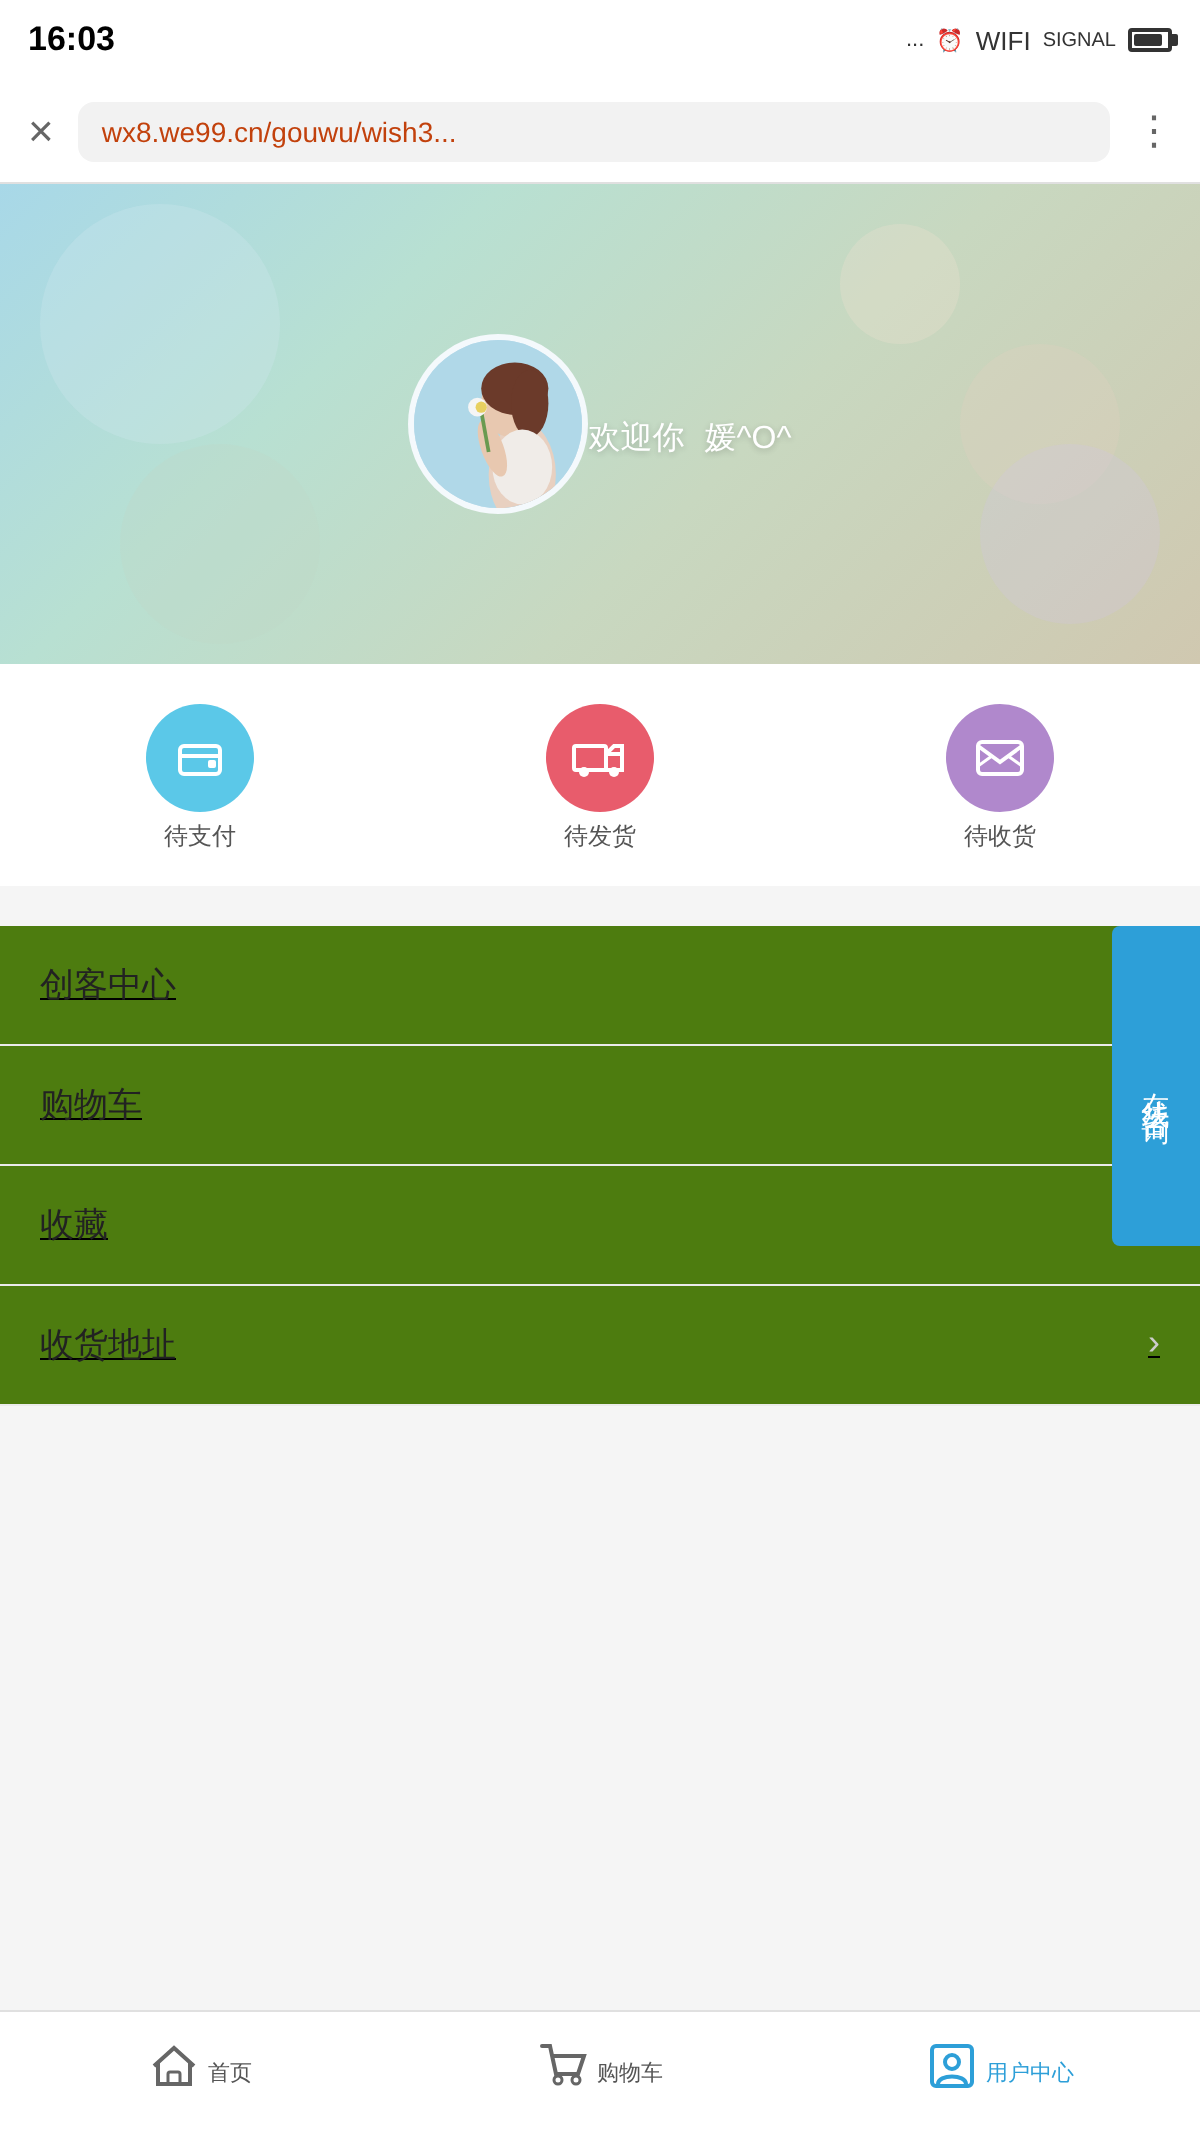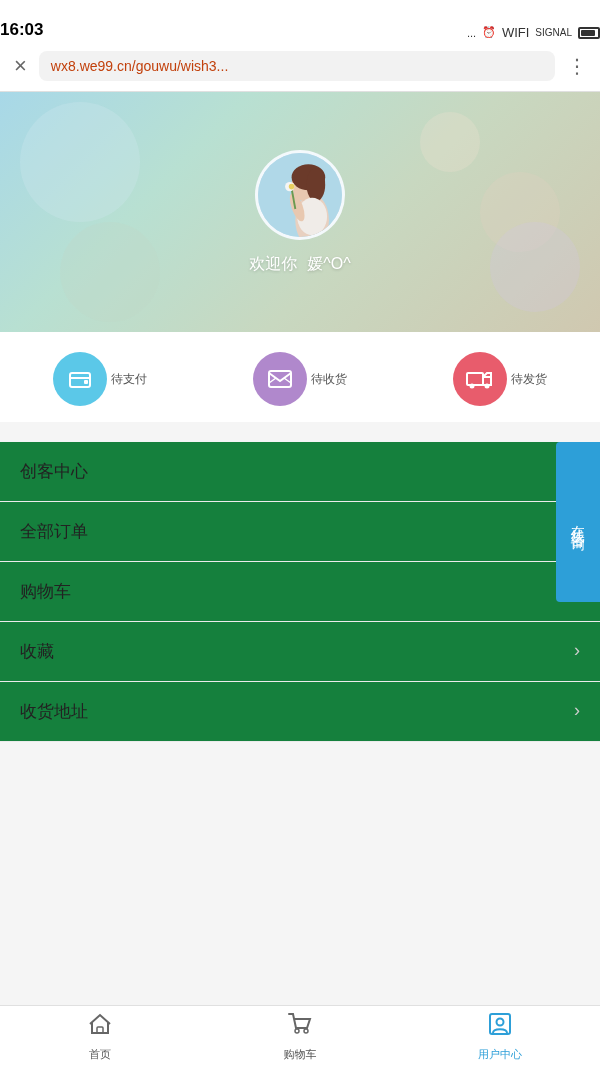--- a/index.html
+++ b/index.html
@@ -3,23 +3,23 @@
   <meta charset="utf-8">
   <meta name="viewport" content="width=600">
   <style>
     * { margin: 0; padding: 0; box-sizing: border-box; }
     body { width: 600px; min-height: 1067px; font-family: -apple-system, "PingFang SC", "Microsoft YaHei", sans-serif; background: #f5f5f5; overflow-x: hidden; }
 
     
     .status-bar {
       background: #fff;
       display: flex;
-      align-items: flex-end;
+      align-items: center;
       justify-content: space-between;
-      padding: 0 0;
+      padding: 0 14px;
       height: 40px;
     }
     .status-time { font-size: 17px; font-weight: 600; color: #000; }
     .status-right { display: flex; align-items: center; gap: 6px; font-size: 11px; color: #333; }
     .battery-icon {
       display: inline-block;
       width: 22px; height: 12px;
       border: 2px solid #333;
       border-radius: 2px;
       position: relative;
@@ -76,21 +76,21 @@
       letter-spacing: -1px;
     }
 
     
     .hero {
       width: 100%;
       height: 240px;
       background: linear-gradient(135deg, #a8d8e8 0%, #b8e0d2 30%, #c8d8c0 60%, #d0c8b0 100%);
       position: relative;
       display: flex;
-      flex-direction: column;
+      flex-direction: row;
       align-items: center;
       justify-content: center;
       overflow: hidden;
     }
     .hero-bg-circles {
       position: absolute;
       inset: 0;
     }
     .hero-bg-circle {
       position: absolute;
@@ -133,21 +133,21 @@
       background: #fff;
       padding: 20px 0 16px;
     }
     .order-icons {
       display: flex;
       justify-content: space-around;
       align-items: flex-start;
     }
     .order-item {
       display: flex;
-      flex-direction: row;
+      flex-direction: column;
       align-items: center;
       gap: 4px;
       cursor: pointer;
     }
     .order-icon-circle {
       width: 54px; height: 54px;
       border-radius: 50%;
       display: flex;
       align-items: center;
       justify-content: center;
@@ -163,21 +163,22 @@
       margin-top: 10px;
       position: relative;
     }
     .menu-item {
       display: flex;
       align-items: flex-start;
       justify-content: space-between;
       padding: 18px 20px;
       border-bottom: 1px solid #ebebeb;
       cursor: pointer;
-      background: #15803d;
+      background: #4d7c0f;
+      text-decoration: underline;
     }
     .menu-item-label {
       font-size: 17px;
       color: #222;
     }
     .chevron {
       color: #ccc;
       font-size: 18px;
     }
 
@@ -212,21 +213,21 @@
       left: 0;
       width: 600px;
       background: #fff;
       border-top: 1px solid #e0e0e0;
       display: flex;
       height: 62px;
     }
     .nav-item {
       flex: 1;
       display: flex;
-      flex-direction: column;
+      flex-direction: row;
       align-items: center;
       justify-content: center;
       gap: 4px;
       cursor: pointer;
     }
     .nav-icon { font-size: 24px; color: #555; }
     .nav-label { font-size: 11px; color: #555; }
     .nav-item.active .nav-icon { color: #2d9fd8; }
     .nav-item.active .nav-label { color: #2d9fd8; }
 
@@ -303,65 +304,62 @@
 
       <div class="order-item">
         <div class="order-icon-circle" style="background:#5bc8e8;">
           <svg width="28" height="28" viewBox="0 0 28 28" fill="none" xmlns="http://www.w3.org/2000/svg">
             <rect x="4" y="8" width="20" height="14" rx="2" stroke="white" stroke-width="2" fill="none"></rect>
             <line x1="4" y1="13" x2="24" y2="13" stroke="white" stroke-width="2"></line>
             <rect x="18" y="15" width="4" height="4" rx="1" fill="white"></rect>
           </svg>
         </div>
         <span class="order-label">待支付</span>
-      </div>
-
-      <div class="order-item">
-        <div class="order-icon-circle" style="background:#b088cc;">
-          <svg width="28" height="28" viewBox="0 0 28 28" fill="none" xmlns="http://www.w3.org/2000/svg">
-            <rect x="3" y="6" width="22" height="16" rx="2" stroke="white" stroke-width="2" fill="none"></rect>
-            <path d="M3 8 L14 16 L25 8" stroke="white" stroke-width="2"></path>
-            <line x1="3" y1="18" x2="10" y2="13" stroke="white" stroke-width="1.5"></line>
-            <line x1="25" y1="18" x2="18" y2="13" stroke="white" stroke-width="1.5"></line>
-          </svg>
-        </div>
-        <span class="order-label">待收货</span>
       </div>
 
       <div class="order-item">
         <div class="order-icon-circle" style="background:#e85c6c;">
           <svg width="30" height="28" viewBox="0 0 30 28" fill="none" xmlns="http://www.w3.org/2000/svg">
             <rect x="2" y="8" width="16" height="12" rx="1" stroke="white" stroke-width="2" fill="none"></rect>
             <path d="M18 12 L26 12 L26 20 L18 20 Z" stroke="white" stroke-width="2" fill="none"></path>
             <path d="M18 12 L22 8 L26 8 L26 12" stroke="white" stroke-width="2" fill="none"></path>
             <circle cx="7" cy="21" r="2.5" fill="white"></circle>
             <circle cx="22" cy="21" r="2.5" fill="white"></circle>
           </svg>
         </div>
         <span class="order-label">待发货</span>
       </div>
 
+      <div class="order-item">
+        <div class="order-icon-circle" style="background:#b088cc;">
+          <svg width="28" height="28" viewBox="0 0 28 28" fill="none" xmlns="http://www.w3.org/2000/svg">
+            <rect x="3" y="6" width="22" height="16" rx="2" stroke="white" stroke-width="2" fill="none"></rect>
+            <path d="M3 8 L14 16 L25 8" stroke="white" stroke-width="2"></path>
+            <line x1="3" y1="18" x2="10" y2="13" stroke="white" stroke-width="1.5"></line>
+            <line x1="25" y1="18" x2="18" y2="13" stroke="white" stroke-width="1.5"></line>
+          </svg>
+        </div>
+        <span class="order-label">待收货</span>
+      </div>
+
 
 
     </div>
   </div>
 
   <div class="divider"></div>
 
   <div class="menu-section">
 
     <div class="online-consult">
       <span style="writing-mode:vertical-rl; text-orientation:mixed; letter-spacing:4px; font-size:14px; line-height:1.6;">在线咨询</span>
     </div>
 
     <div class="menu-item">
       <span class="menu-item-label">创客中心</span>
-    </div>
-    <div class="menu-item">
-      <span class="menu-item-label">全部订单</span>
     </div>
     <div class="menu-item">
       <span class="menu-item-label">购物车</span>
       <span class="chevron">›</span>
     </div>
     <div class="menu-item">
       <span class="menu-item-label">收藏</span>
       <span class="chevron">›</span>
     </div>
     <div class="menu-item">

